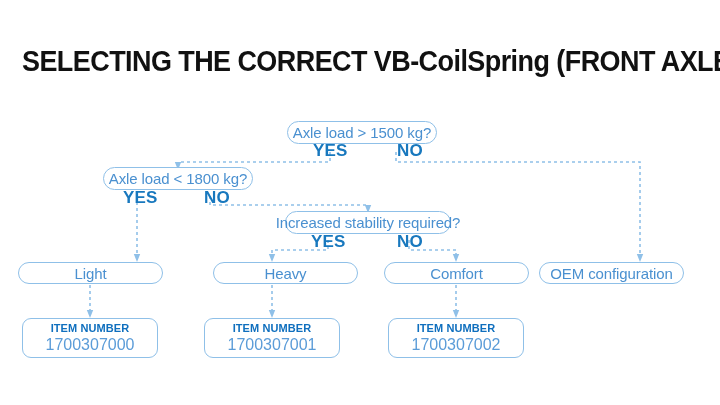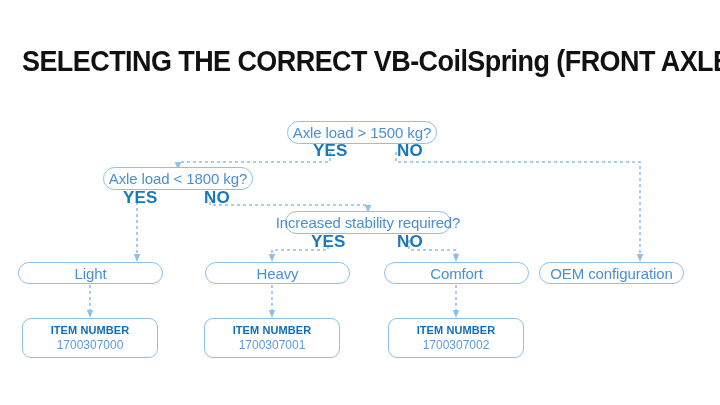--- a/index.html
+++ b/index.html
@@ -77,21 +77,21 @@
   }
   .itembox .it-label {
     font-family: "Liberation Sans", sans-serif;
     font-weight: bold;
     font-size: 11px;
     letter-spacing: 0.1px;
     color: #0f6fbe;
   }
   .itembox .it-value {
     font-family: "Liberation Sans", sans-serif;
-    font-size: 12px;
+    font-size: 16px;
     color: #5b9cd8;
   }
 
   
   .branch {
     position: absolute;
     font-family: "Liberation Sans", sans-serif;
     font-weight: bold;
     font-size: 17px;
     letter-spacing: 0.2px;
@@ -138,21 +138,21 @@
 
   <div class="node decision" style="left:103px; top:167px; width:150px;">Axle load &lt; 1800 kg?</div>
   <div class="branch" style="left:123px; top:188px;">YES</div>
   <div class="branch" style="left:204px; top:188px;">NO</div>
 
   <div class="node decision" style="left:285px; top:211px; width:166px;">Increased stability required?</div>
   <div class="branch" style="left:311px; top:232px;">YES</div>
   <div class="branch" style="left:397px; top:232px;">NO</div>
 
   <div class="node result" style="left:18px; top:262px; width:145px;">Light</div>
-  <div class="node result" style="left:205px; top:262px; width:145px;">Heavy</div>
+  <div class="node result" style="left:213px; top:262px; width:145px;">Heavy</div>
   <div class="node result" style="left:384px; top:262px; width:145px;">Comfort</div>
   <div class="node result" style="left:539px; top:262px; width:145px;">OEM configuration</div>
 
   <div class="itembox" style="left:22px; top:318px; width:136px;">
     <span class="it-label">ITEM NUMBER</span>
     <span class="it-value">1700307000</span>
   </div>
 
   <div class="itembox" style="left:204px; top:318px; width:136px;">
     <span class="it-label">ITEM NUMBER</span>

